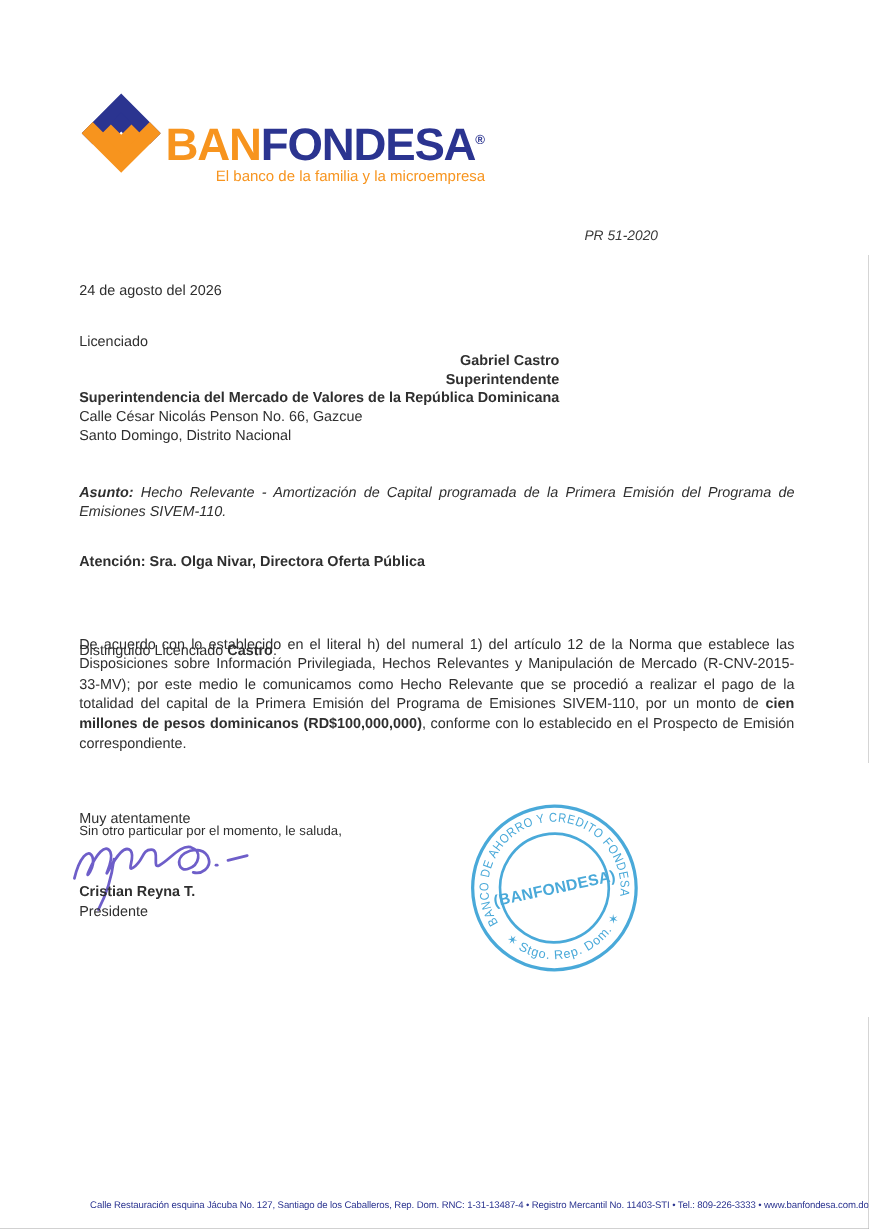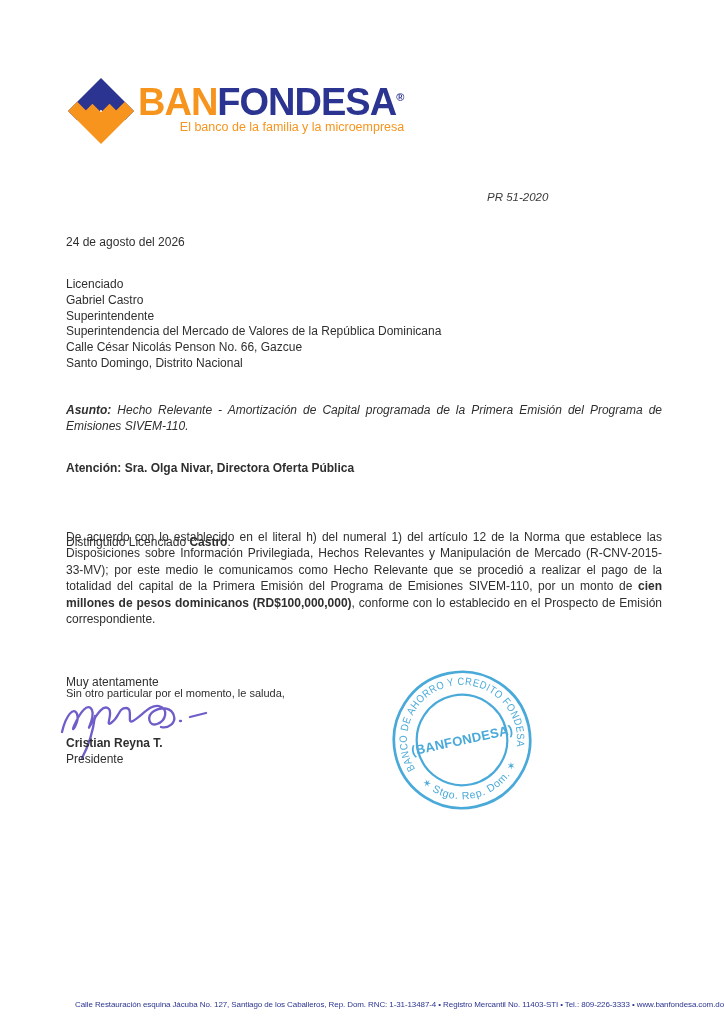--- a/index.html
+++ b/index.html
@@ -8,37 +8,37 @@
     width:724px;height:1024px;
     background:#ffffff;
     margin:0 auto;
     font-family:"Liberation Sans", sans-serif;
     color:#2f2f2f;
     overflow:hidden;
   }
   
   .logo{position:absolute;left:68px;top:76px;display:flex;align-items:flex-start;}
   .logo-icon{width:66px;height:70px;flex:0 0 auto;}
-  .brand-col{margin-left:4px;margin-top:4px;}
+  .brand-col{margin-left:4px;margin-top:24px;}
   .brand-text{
     font-size:38px;font-weight:bold;letter-spacing:-1px;line-height:34px;
     white-space:nowrap;
   }
   .brand-ban{color:#f7941e;}
   .brand-fondesa{color:#2b3490;}
   .registered{font-size:11px;color:#2b3490;vertical-align:super;letter-spacing:0;font-weight:bold;}
   .tagline{
     text-align:right;color:#f7941e;font-size:12.5px;font-weight:normal;
     margin-top:1px;letter-spacing:0;white-space:nowrap;
   }
   
   .ref{position:absolute;left:487px;top:191px;font-style:italic;font-size:11.5px;color:#3a3a3a;}
   .date{position:absolute;left:66px;top:235px;font-size:12px;}
   .recipient{position:absolute;left:66px;top:277px;font-size:12px;line-height:15.8px;}
-  .recipient .b{font-weight:normal;}
+  .recipient .b{font-weight:bold;text-align:right;}
   .subject{
     position:absolute;left:66px;top:402px;width:596px;
     font-size:12px;font-style:italic;line-height:16px;text-align:justify;
   }
   .subject .lbl{font-weight:bold;}
   .attention{position:absolute;left:66px;top:461px;font-size:12px;font-weight:bold;}
   .greeting{position:absolute;left:66px;top:512px;font-size:12px;margin-top:23px;}
   .greeting .b{font-weight:bold;}
   .body-par{
     position:absolute;left:66px;top:529px;width:596px;

